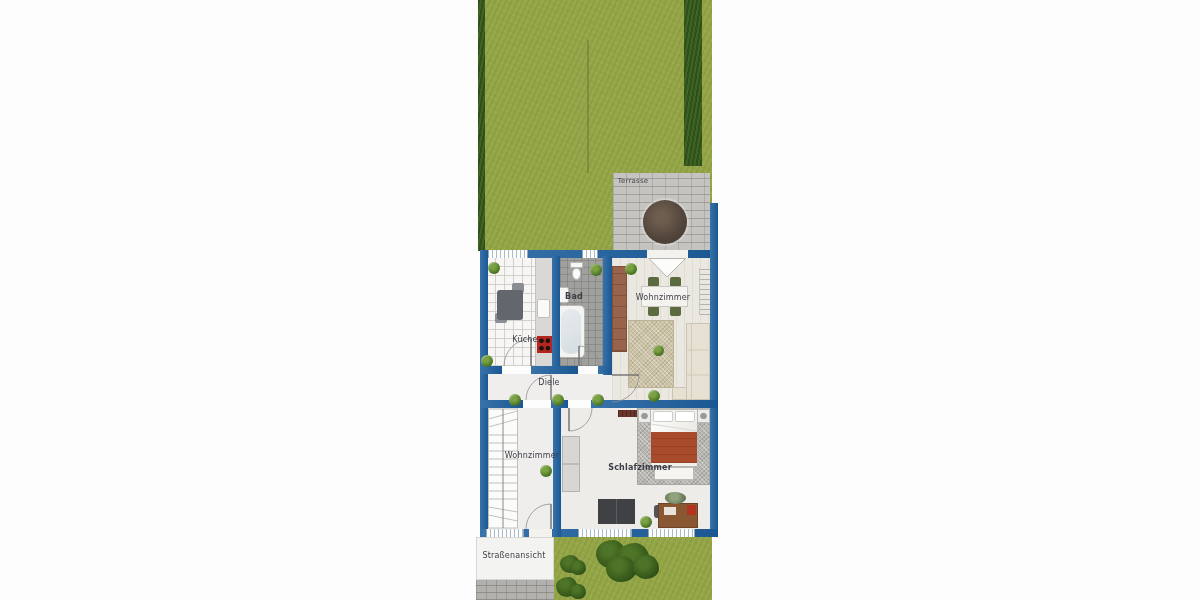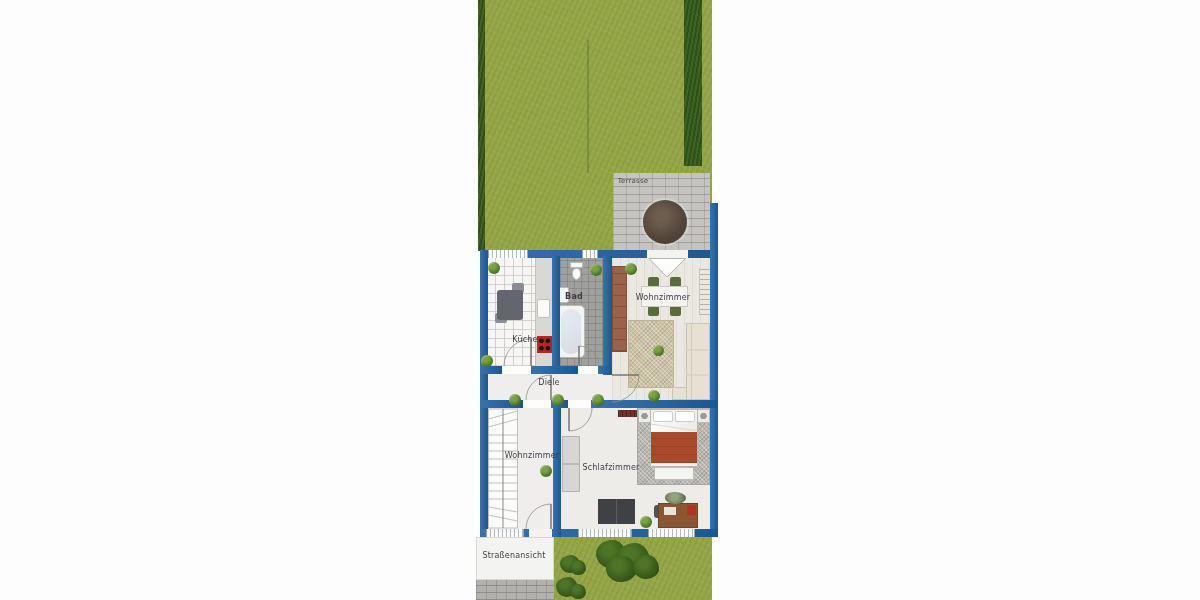--- a/index.html
+++ b/index.html
@@ -235,16 +235,16 @@
   <div class="abs plant" style="left:540px;top:465px;"></div>
   <div class="abs plant" style="left:640px;top:516px;"></div>
   <div class="abs plant" style="left:653px;top:345px;width:11px;height:11px;"></div>
 
   <div class="label label-sm" style="left:633px;top:178px;">Terrasse</div>
   <div class="label" style="left:525px;top:336px;">Küche</div>
   <div class="label" style="left:574px;top:293px;font-weight:bold;">Bad</div>
   <div class="label" style="left:663px;top:294px;">Wohnzimmer</div>
   <div class="label" style="left:549px;top:379px;">Diele</div>
   <div class="label" style="left:532px;top:452px;">Wohnzimmer</div>
-  <div class="label" style="left:611px;top:464px;">Schlafzimmer</div>
+  <div class="label" style="left:640px;top:464px;font-weight:bold;">Schlafzimmer</div>
   <div class="label" style="left:514px;top:552px;">Straßenansicht</div>
 
 </div>
 
 </body></html>

